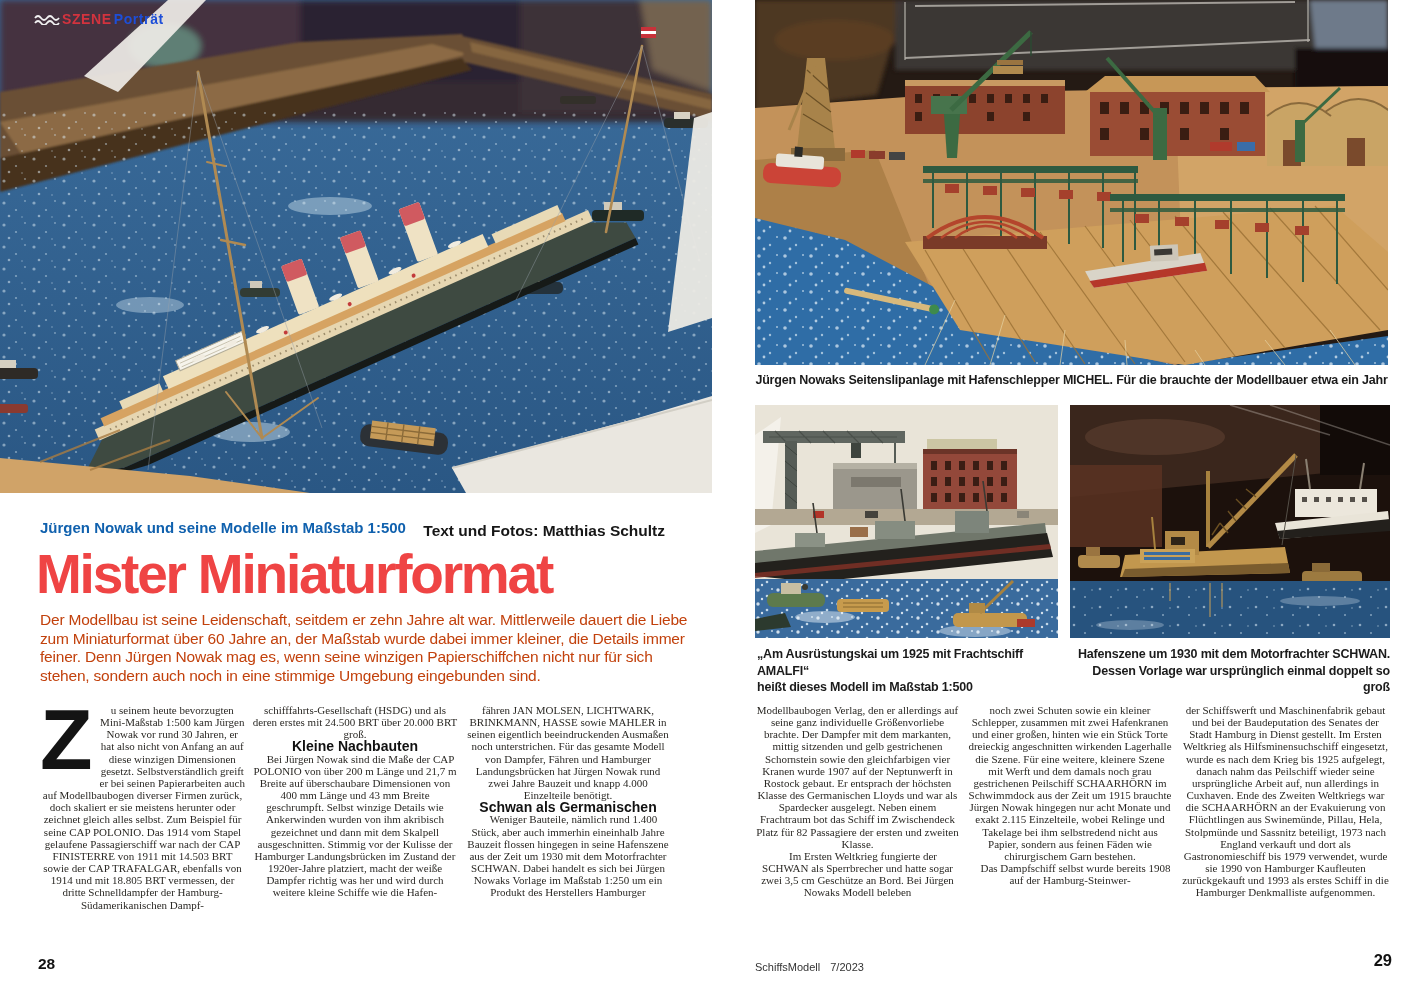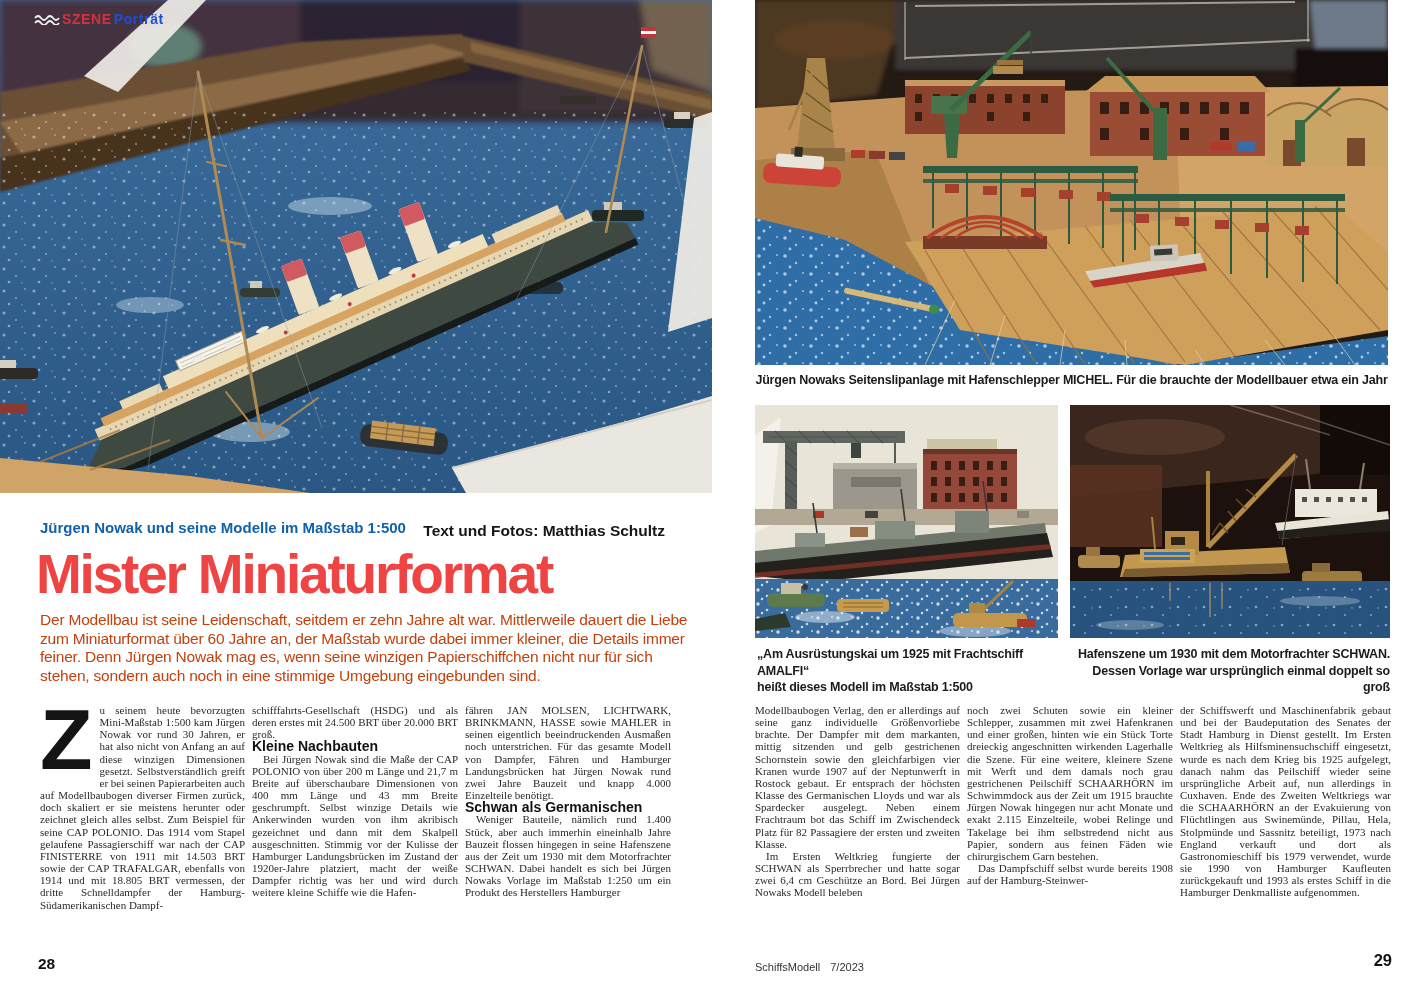--- a/index.html
+++ b/index.html
@@ -19,21 +19,21 @@
   .headline{position:absolute;left:36px;top:547px;font-size:55px;font-weight:bold;
             letter-spacing:-2.2px;color:#ef4444;line-height:1;}
   .lead{position:absolute;left:40px;top:611px;width:652px;max-height:93px;overflow:hidden;
         font-size:15.5px;line-height:18.6px;letter-spacing:-.2px;color:#c2410c;}
 
   .col{position:absolute;top:704px;height:276px;overflow:hidden;
        font-family:"Liberation Serif",serif;font-size:11px;line-height:12.15px;
        text-align:justify;color:#2b2925;-webkit-hyphens:auto;hyphens:auto;}
   #col1{left:40px;width:205px;} #col2{left:252px;width:206px;} #col3{left:465px;width:206px;}
   #col4{left:755px;width:205px;} #col5{left:967px;width:206px;} #col6{left:1180px;width:211px;}
-  .col p{margin:0;}
+  .col p{margin:0;text-align:center;}
   .indent{text-indent:11px;}
   .pgap{margin-top:12px;}
   .subhead{font-family:"Liberation Sans",sans-serif;font-weight:bold;font-size:14px;
            text-align:left;color:#111;margin:9px 0 4px 0;text-indent:0;}
   .dropcap{float:left;font-family:"Liberation Sans",sans-serif;font-weight:bold;
            font-size:86px;line-height:64px;height:71px;margin:3px 7px 0 0;color:#141414;}
 
   .caption{font-weight:bold;font-size:12.5px;line-height:16.5px;color:#1b1b1b;letter-spacing:-.2px;}
   .caption-top{position:absolute;left:755px;top:372px;width:633px;text-align:center;}
   .caption-ml{position:absolute;left:757px;top:646px;width:300px;text-align:left;}
@@ -555,21 +555,21 @@
     <p class="subhead">Kleine Nachbauten</p>
     <p class="indent">Bei Jürgen Nowak sind die Maße der CAP POLONIO von über 200 m Länge und 21,7 m Breite auf überschaubare Dimensionen von 400 mm Länge und 43 mm Breite geschrumpft. Selbst winzige Details wie Ankerwinden wurden von ihm akribisch gezeichnet und dann mit dem Skalpell ausgeschnitten. Stimmig vor der Kulisse der Hamburger Landungsbrücken im Zustand der 1920er-Jahre platziert, macht der weiße Dampfer richtig was her und wird durch weitere kleine Schiffe wie die Hafen-</p>
   </div>
   <div class="col" id="col3">
     <p>fähren JAN MOLSEN, LICHTWARK, BRINKMANN, HASSE sowie MAHLER in seinen eigentlich beeindruckenden Ausmaßen noch unterstrichen. Für das gesamte Modell von Dampfer, Fähren und Hamburger Landungsbrücken hat Jürgen Nowak rund zwei Jahre Bauzeit und knapp 4.000 Einzelteile benötigt.</p>
     <p class="subhead">Schwan als Germanischen</p>
     <p class="indent">Weniger Bauteile, nämlich rund 1.400 Stück, aber auch immerhin eineinhalb Jahre Bauzeit flossen hingegen in seine Hafenszene aus der Zeit um 1930 mit dem Motorfrachter SCHWAN. Dabei handelt es sich bei Jürgen Nowaks Vorlage im Maßstab 1:250 um ein Produkt des Herstellers Hamburger</p>
   </div>
   <div class="col" id="col4">
     <p>Modellbaubogen Verlag, den er allerdings auf seine ganz individuelle Größenvorliebe brachte. Der Dampfer mit dem markanten, mittig sitzenden und gelb gestrichenen Schornstein sowie den gleichfarbigen vier Kranen wurde 1907 auf der Neptunwerft in Rostock gebaut. Er entsprach der höchsten Klasse des Germanischen Lloyds und war als Spardecker ausgelegt. Neben einem Frachtraum bot das Schiff im Zwischendeck Platz für 82 Passagiere der ersten und zweiten Klasse.</p>
-    <p class="indent pgap">Im Ersten Weltkrieg fungierte der SCHWAN als Sperrbrecher und hatte sogar zwei 6,4 cm Geschütze an Bord. Bei Jürgen Nowaks Modell beleben</p>
+    <p class="indent pgap">Im Ersten Weltkrieg fungierte der SCHWAN als Sperrbrecher und hatte sogar zwei 3,5 cm Geschütze an Bord. Bei Jürgen Nowaks Modell beleben</p>
   </div>
   <div class="col" id="col5">
     <p>noch zwei Schuten sowie ein kleiner Schlepper, zusammen mit zwei Hafenkranen und einer großen, hinten wie ein Stück Torte dreieckig angeschnitten wirkenden Lagerhalle die Szene. Für eine weitere, kleinere Szene mit Werft und dem damals noch grau gestrichenen Peilschiff SCHAARHÖRN im Schwimmdock aus der Zeit um 1915 brauchte Jürgen Nowak hingegen nur acht Monate und exakt 2.115 Einzelteile, wobei Relinge und Takelage bei ihm selbstredend nicht aus Papier, sondern aus feinen Fäden wie chirurgischem Garn bestehen.</p>
     <p class="indent pgap">Das Dampfschiff selbst wurde bereits 1908 auf der Hamburg-Steinwer-</p>
   </div>
   <div class="col" id="col6">
     <p>der Schiffswerft und Maschinenfabrik gebaut und bei der Baudeputation des Senates der Stadt Hamburg in Dienst gestellt. Im Ersten Weltkrieg als Hilfsminensuchschiff eingesetzt, wurde es nach dem Krieg bis 1925 aufgelegt, danach nahm das Peilschiff wieder seine ursprüngliche Arbeit auf, nun allerdings in Cuxhaven. Ende des Zweiten Weltkriegs war die SCHAARHÖRN an der Evakuierung von Flüchtlingen aus Swinemünde, Pillau, Hela, Stolpmünde und Sassnitz beteiligt, 1973 nach England verkauft und dort als Gastronomieschiff bis 1979 verwendet, wurde sie 1990 von Hamburger Kaufleuten zurückgekauft und 1993 als erstes Schiff in die Hamburger Denkmalliste aufgenommen.</p>
   </div>
 
   <div class="pagenum" id="pn28">28</div>

